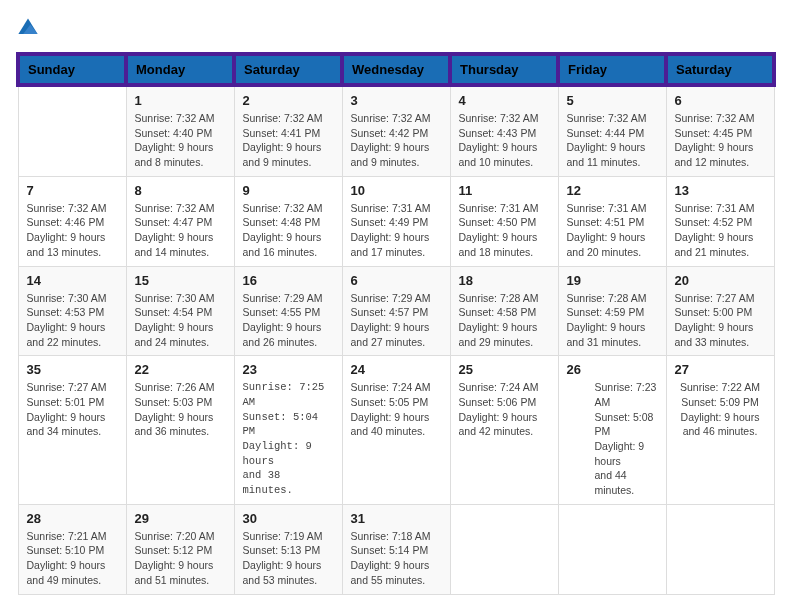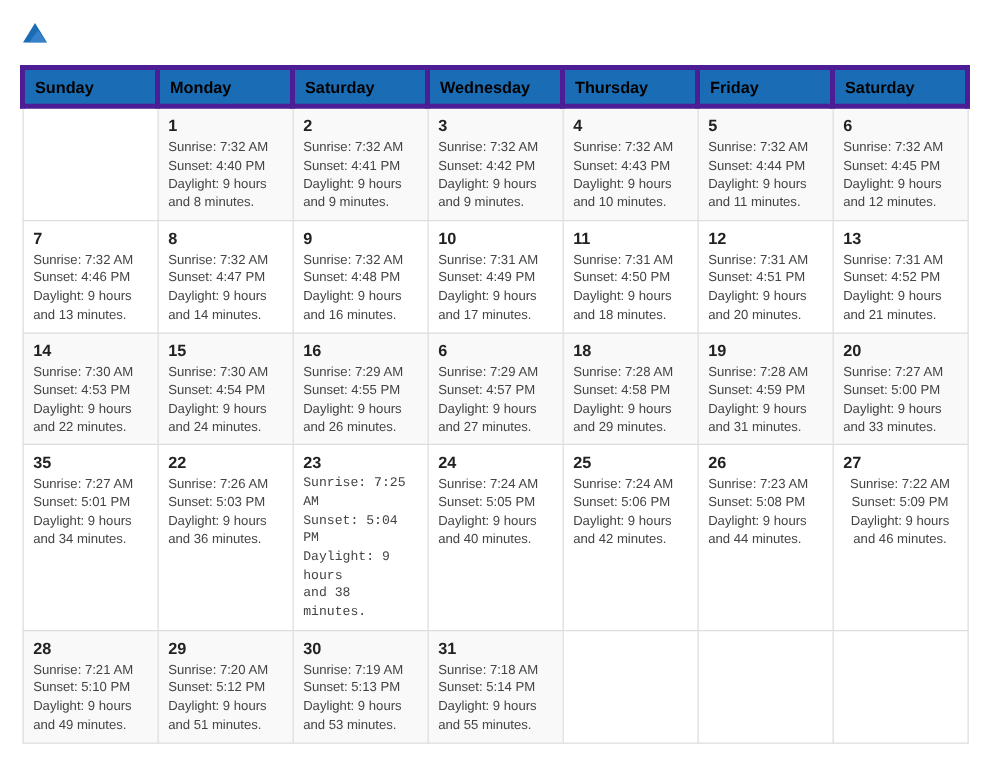--- a/index.html
+++ b/index.html
@@ -299,21 +299,21 @@
         </td>
         <td>
           <span class="day-number">25</span>
           <div class="day-info" style="white-space: pre-line;">Sunrise: 7:24 AM
 Sunset: 5:06 PM
 Daylight: 9 hours
 and 42 minutes.</div>
         </td>
         <td>
           <span class="day-number">26</span>
-          <div class="day-info" style="white-space: pre-line;">Sunrise: 7:23 AM
+          <div class="day-info" style="white-space: pre-line; margin-left: 28px;">Sunrise: 7:23 AM
 Sunset: 5:08 PM
 Daylight: 9 hours
 and 44 minutes.</div>
         </td>
         <td>
           <span class="day-number">27</span>
           <div class="day-info" style="white-space: pre-line; text-align: center;">Sunrise: 7:22 AM
 Sunset: 5:09 PM
 Daylight: 9 hours
 and 46 minutes.</div>

